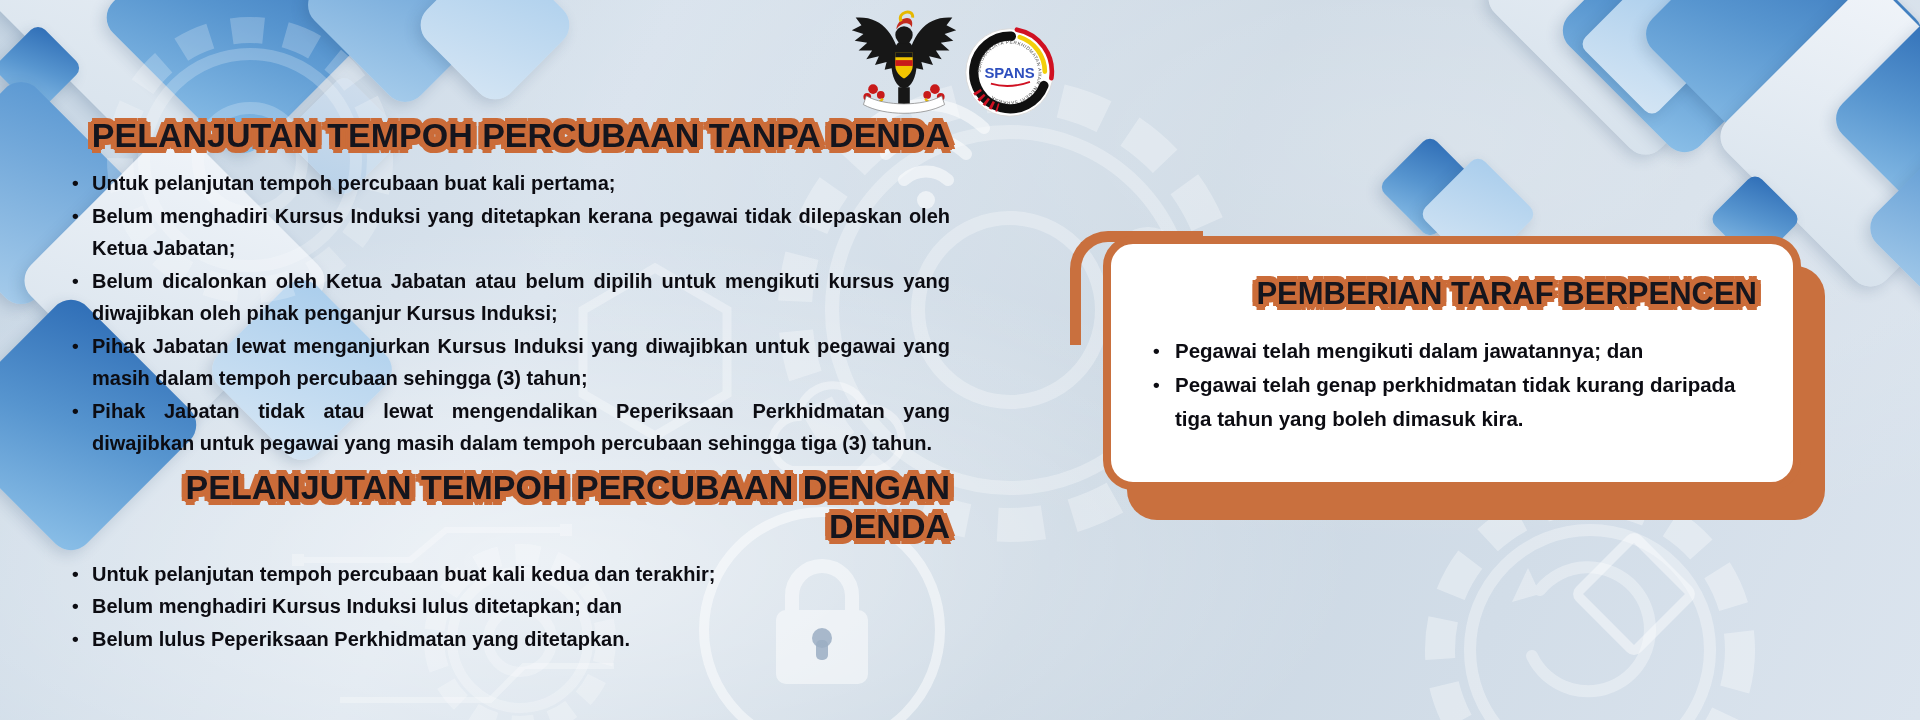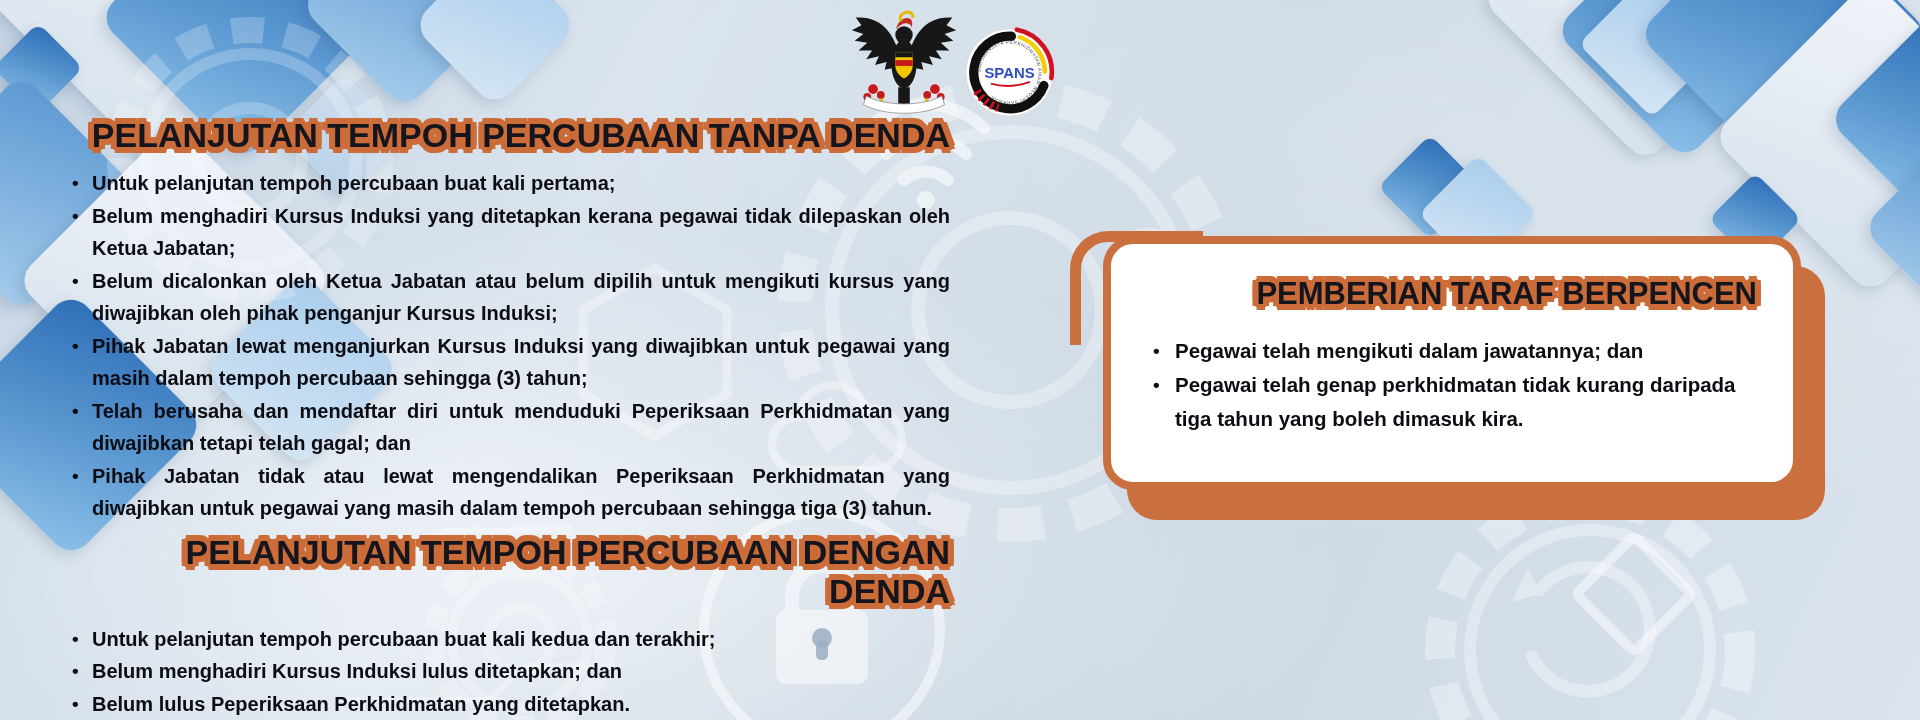--- a/index.html
+++ b/index.html
@@ -206,21 +206,20 @@
     <path d="M30 62 Q50 68 72 60" stroke="#d01122" stroke-width="2" fill="none"></path>
   </svg>
 
   <div class="content">
     <h1 class="otitle sec-title">PELANJUTAN TEMPOH PERCUBAAN TANPA DENDA</h1>
     <ul class="bullets">
       <li>Untuk pelanjutan tempoh percubaan buat kali pertama;</li>
       <li>Belum menghadiri Kursus Induksi yang ditetapkan kerana pegawai tidak dilepaskan oleh Ketua Jabatan;</li>
       <li>Belum dicalonkan oleh Ketua Jabatan atau belum dipilih untuk mengikuti kursus yang diwajibkan oleh pihak penganjur Kursus Induksi;</li>
       <li>Pihak Jabatan lewat menganjurkan Kursus Induksi yang diwajibkan untuk pegawai yang masih dalam tempoh percubaan sehingga (3) tahun;</li>
-      <li>Telah berusaha dan mendaftar diri untuk menduduki Peperiksaan Perkhidmatan yang diwajibkan tetapi telah gagal; dan</li>
       <li>Pihak Jabatan tidak atau lewat mengendalikan Peperiksaan Perkhidmatan yang diwajibkan untuk pegawai yang masih dalam tempoh percubaan sehingga tiga (3) tahun.</li>
     </ul>
     <h1 class="otitle sec-title sec2">PELANJUTAN TEMPOH PERCUBAAN DENGAN DENDA</h1>
     <ul class="bullets">
       <li>Untuk pelanjutan tempoh percubaan buat kali kedua dan terakhir;</li>
       <li>Belum menghadiri Kursus Induksi lulus ditetapkan; dan</li>
       <li>Belum lulus Peperiksaan Perkhidmatan yang ditetapkan.</li>
     </ul>
   </div>
 

